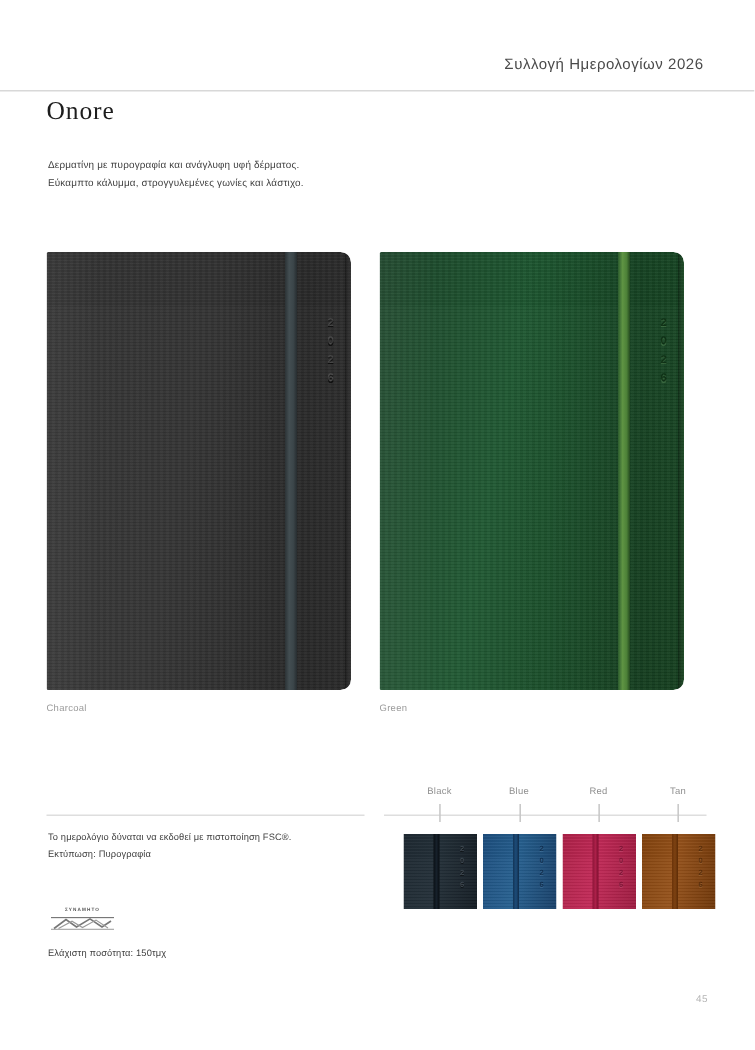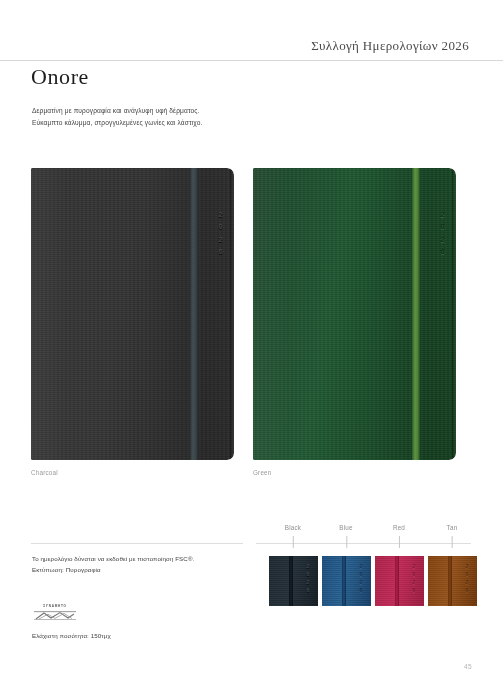--- a/index.html
+++ b/index.html
@@ -20,42 +20,42 @@
     position: absolute;
     inset: 0;
     background: #ffffff;
   }
 
   
   .header-text {
     position: absolute;
     top: 38px;
     right: 34px;
-    font-size: 13px;
+    font-size: 10px;
     letter-spacing: 0.35px;
     color: #4a4a4a;
-    font-family: Liberation Serif, serif;
+    font-family: Liberation Sans, sans-serif;
     white-space: nowrap;
   }
   .header-rule {
     position: absolute;
     left: 0;
     right: 0;
     top: 60px;
     height: 1px;
     background: #d8d8d8;
   }
 
   
   .title {
     position: absolute;
     left: 31px;
     top: 64px;
     font-family: "Liberation Serif", serif;
-    font-size: 22px;
+    font-size: 17px;
     font-weight: 400;
     letter-spacing: 0.6px;
     color: #1d1d1d;
   }
   .desc {
     position: absolute;
     left: 32px;
     top: 105px;
     font-size: 6.6px;
     line-height: 11.5px;

